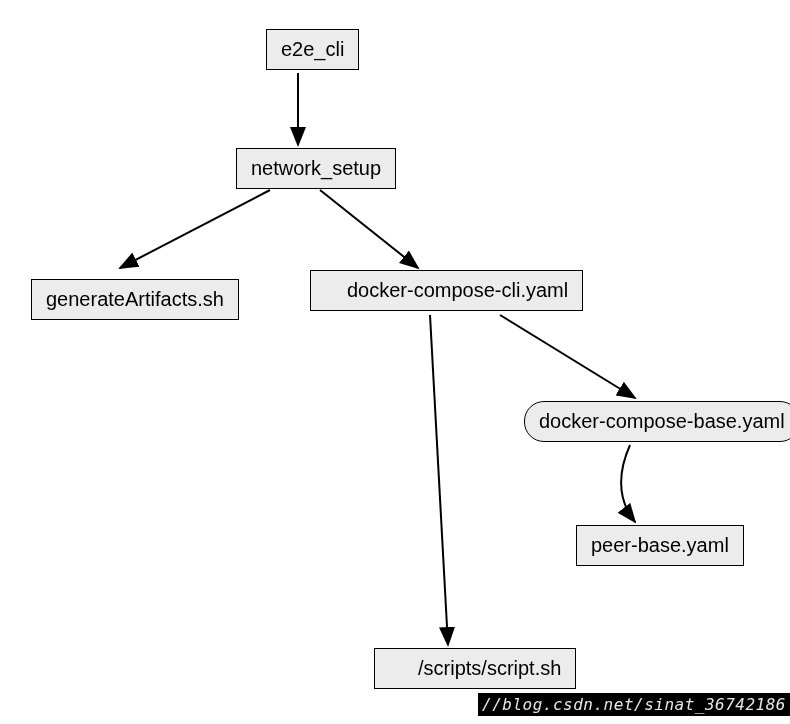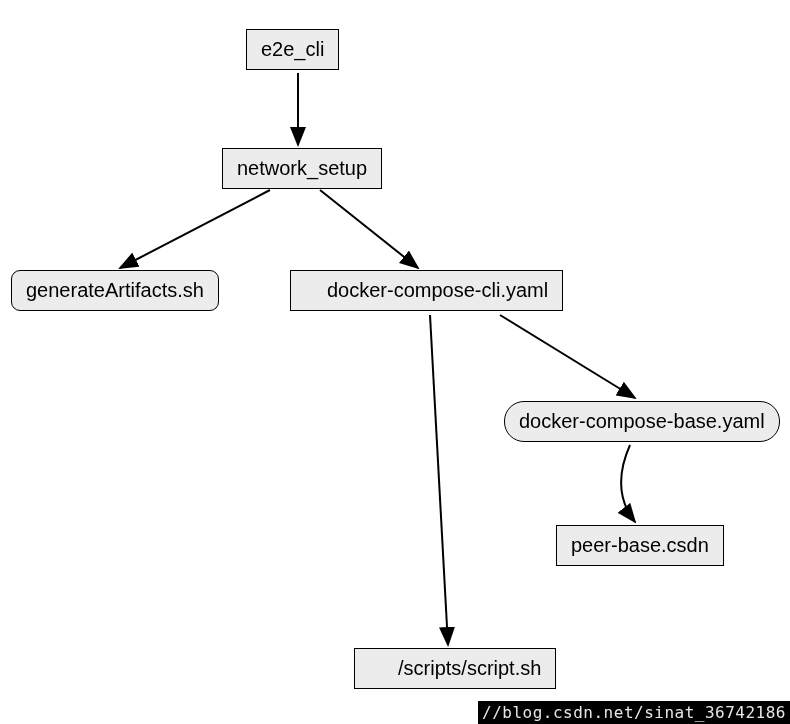--- a/index.html
+++ b/index.html
@@ -14,39 +14,41 @@
     overflow: hidden;
   }
   .node {
     position: absolute;
     background: #ececec;
     border: 1px solid #000000;
     padding: 8px 14px;
     font-size: 20px;
     color: #000000;
     white-space: nowrap;
+    margin-left: 20px;
   }
   svg.edges {
     position: absolute;
     top: 0;
     left: 0;
     width: 790px;
     height: 724px;
     pointer-events: none;
   }
   .watermark {
     position: absolute;
-    bottom: 0;
+    bottom: 8px;
     right: 0;
     background: #000000;
     color: #e6e6e6;
     font-family: monospace;
     font-size: 16px;
     padding: 2px 4px;
     letter-spacing: 0.5px;
+    font-style: italic;
   }
 </style>
 </head>
 <body>
 
 <svg class="edges">
   <defs>
     <marker id="arrowhead" markerWidth="10" markerHeight="8" refX="9" refY="4" orient="auto">
       <polygon points="0 0, 10 4, 0 8" fill="#000000"></polygon>
     </marker>
@@ -62,38 +64,38 @@
 
   <path d="M 630 445 Q 610 490 635 522" fill="none" stroke="#000000" stroke-width="2" marker-end="url(#arrowhead)"></path>
 
   <line x1="430" y1="315" x2="448" y2="645" stroke="#000000" stroke-width="2" marker-end="url(#arrowhead)"></line>
 </svg>
 
 <div class="node" style="left:246px; top:29px;">
   <span>e2e_cli</span>
 </div>
 
-<div class="node" style="left:222px; top:148px;">
+<div class="node" style="left:216px; top:148px;">
   <span>network_setup</span>
 </div>
 
-<div class="node" style="left:11px; top:270px;border-radius:9px;">
+<div class="node" style="left:11px; top:279px;">
   <span>generateArtifacts.sh</span>
 </div>
 
 <div class="node" style="left:290px; top:270px;padding-left:36px;">
   <span>docker-compose-cli.yaml</span>
 </div>
 
 <div class="node" style="left:504px; top:401px;border-radius:20px;">
   <span>docker-compose-base.yaml</span>
 </div>
 
 <div class="node" style="left:556px; top:525px;">
-  <span>peer-base.csdn</span>
+  <span>peer-base.yaml</span>
 </div>
 
 <div class="node" style="left:354px; top:648px;padding-left:43px;">
   <span>/scripts/script.sh</span>
 </div>
 
 <div class="watermark">
   <span>//blog.csdn.net/sinat_36742186</span>
 </div>
 

